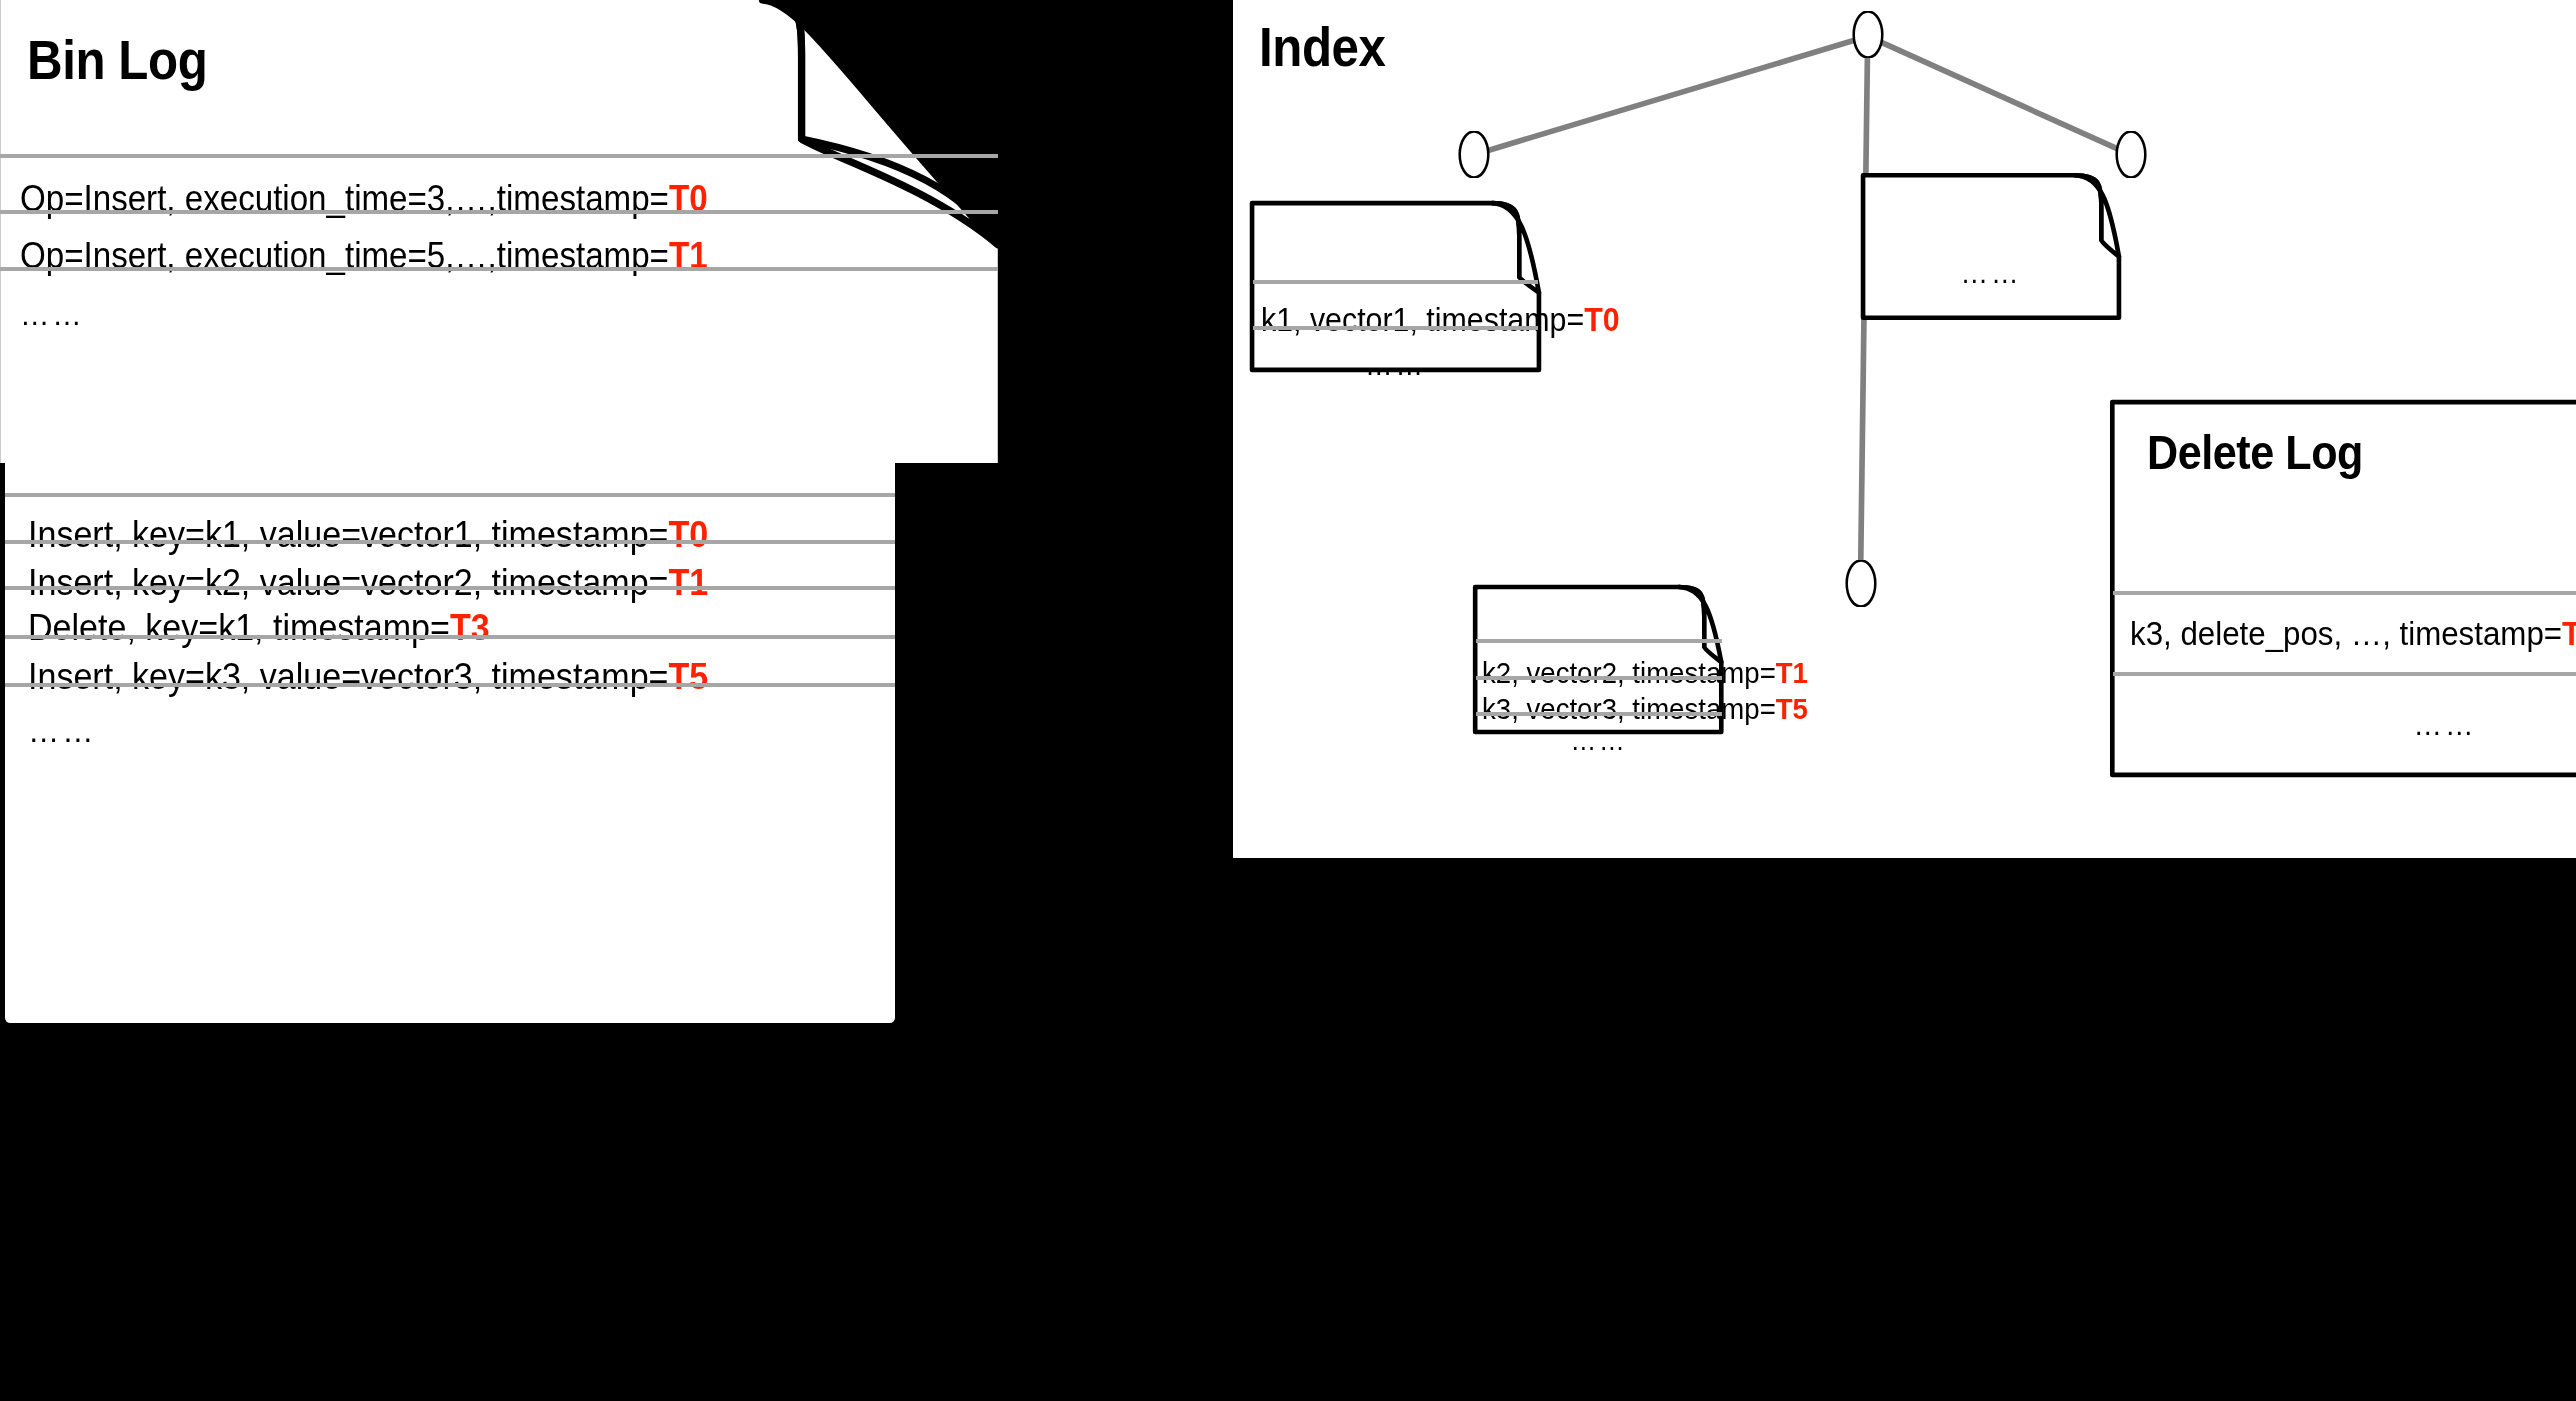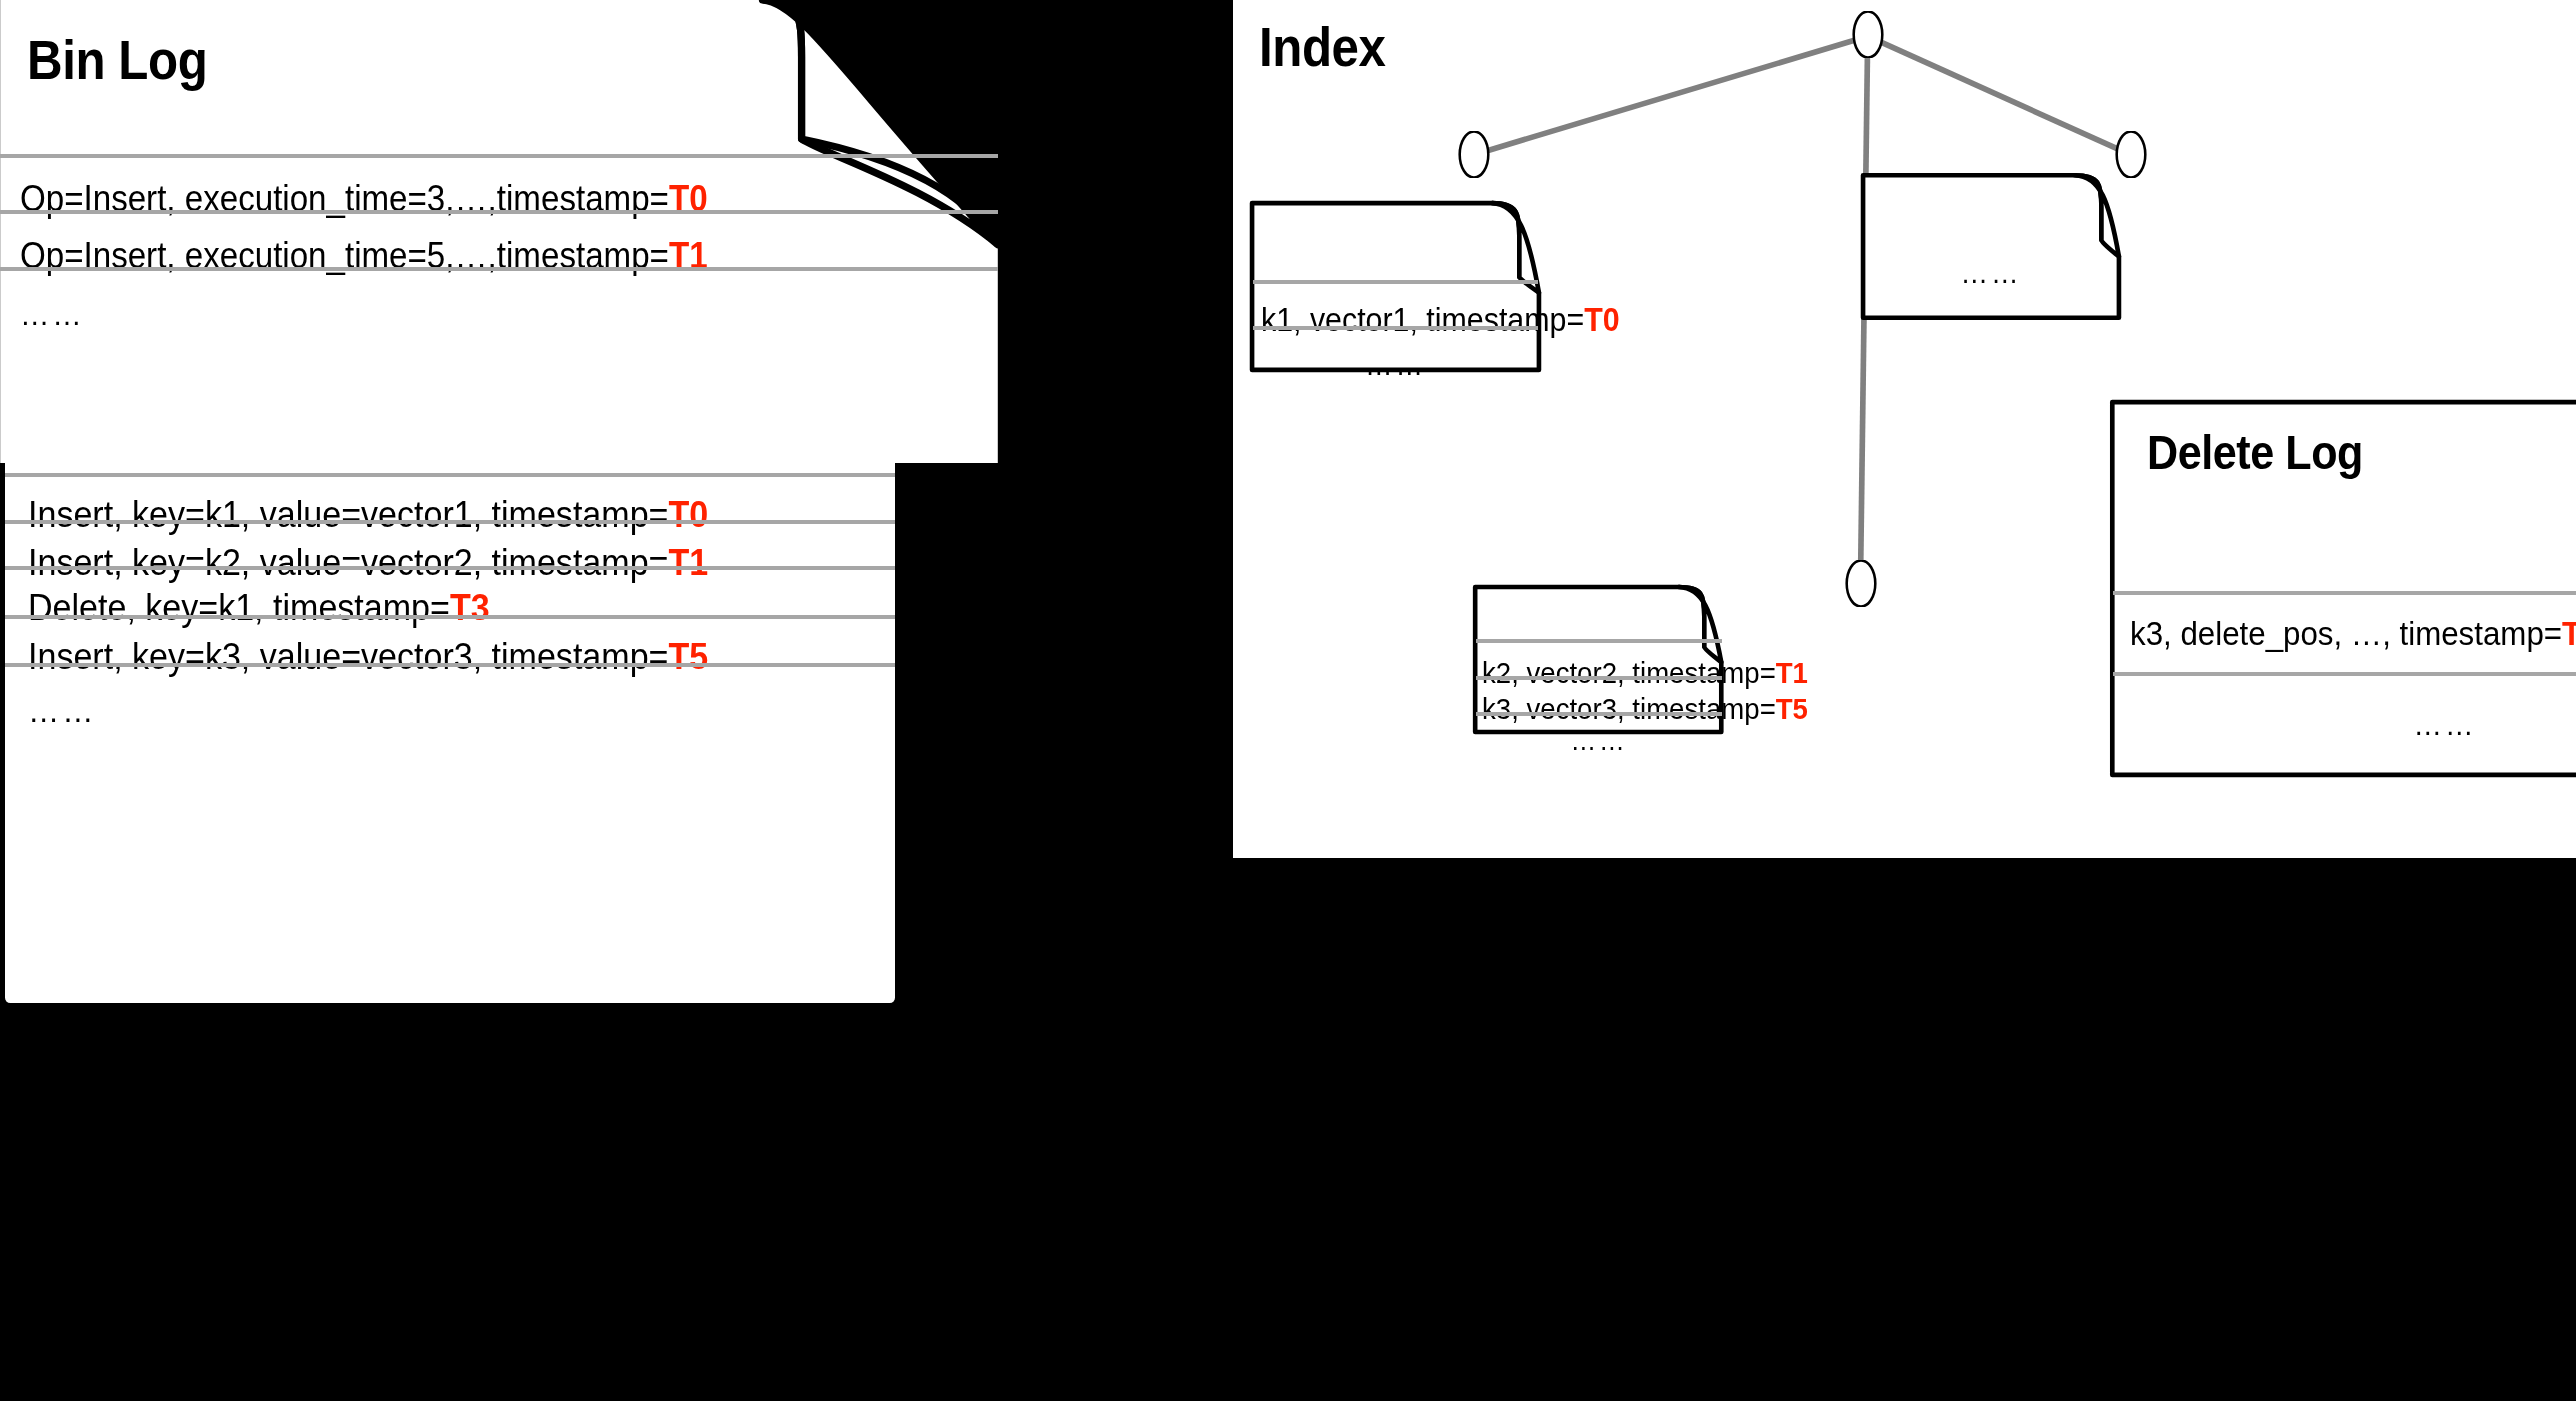--- a/index.html
+++ b/index.html
@@ -17,21 +17,21 @@
                transform:scaleX(0.88);transform-origin:left top;}
 
   .rowline{position:absolute;background:#a6a6a6;height:4.1px;}
   .rowtext{position:absolute;white-space:nowrap;color:#000;line-height:1;
            transform:scaleX(0.92);transform-origin:left center;}
   .rowtext.center{transform-origin:center center;}
   .ts{color:#ff2200;font-weight:bold;}
   .dots{letter-spacing:3.1px;}
 
   
-  #wal{left:5.2px;top:335px;width:890px;height:668px;border-radius:5.2px;}
+  #wal{left:5.2px;top:355px;width:890px;height:668px;border-radius:5.2px;}
   #wal .panel-title{left:27px;top:37px;font-size:56px;}
 
   
   #index{left:1233px;top:0px;width:1580px;height:858px;}
   #index .panel-title{left:26px;top:18.5px;font-size:56px;}
 
   
   #binlog{left:1228px;top:939px;width:998px;height:463px;}
   #binlog .panel-title{left:27px;top:32px;font-size:56px;}
 

